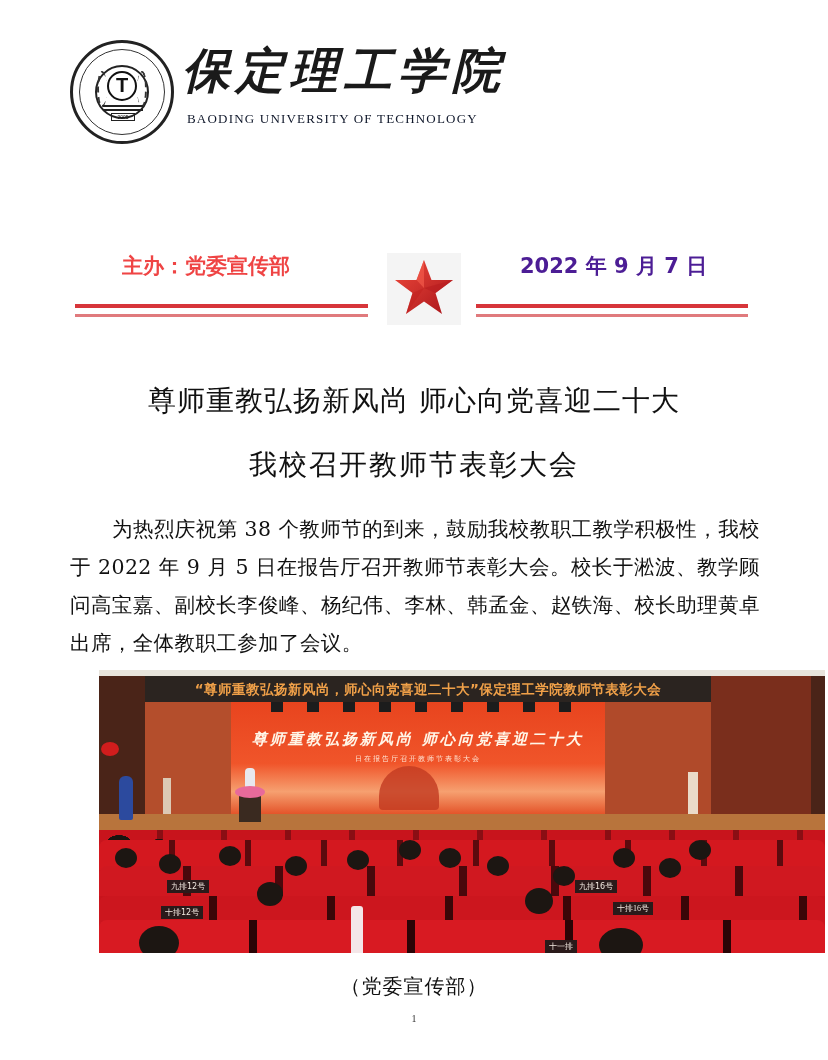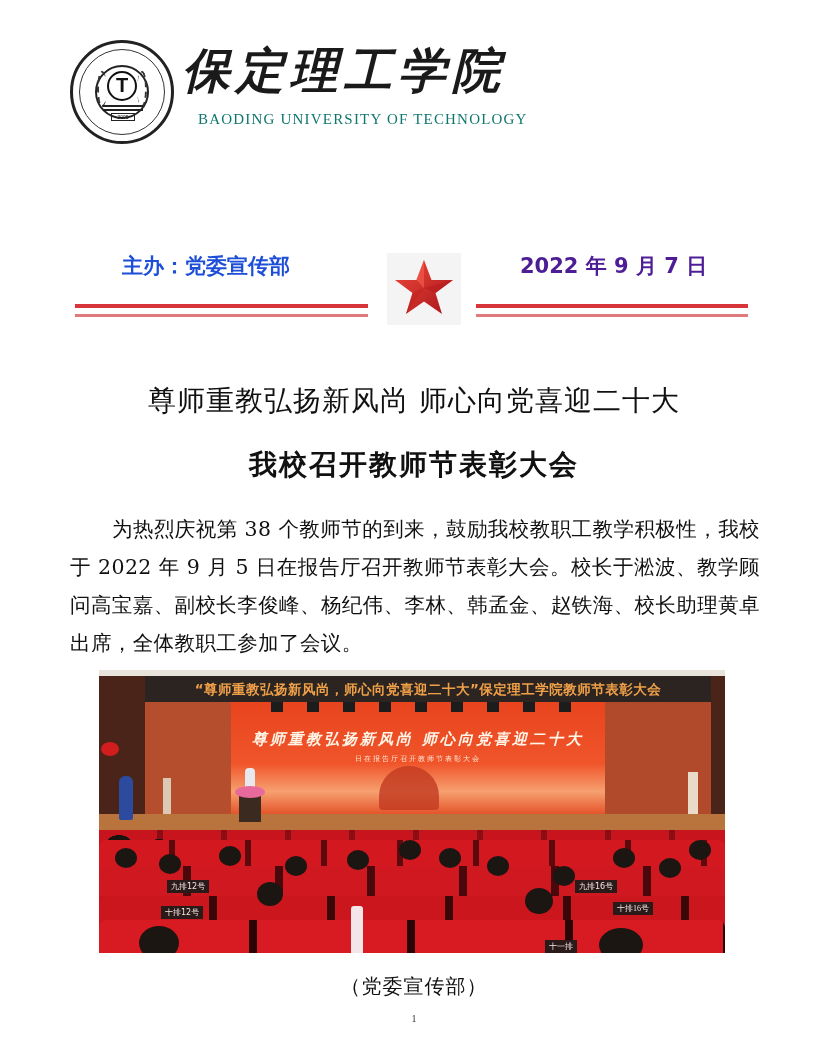--- a/index.html
+++ b/index.html
@@ -39,29 +39,29 @@
     border: 2px dashed #333; border-radius: 50%;
   }
   .logo-seal .wheat-l { left: 24px; border-right: none; }
   .logo-seal .wheat-r { right: 24px; border-left: none; }
   .logo-cn {
     position: absolute; left: 182px; top: 40px; width: 312px; height: 60px;
     font-family: "DejaVu Serif", serif; font-size: 48px; letter-spacing: 6px;
     font-style: italic; font-weight: bold; color: #1a1a1a; line-height: 60px; white-space: nowrap;
   }
   .logo-en {
-    position: absolute; left: 198px; top: 111px;
-    font-family: "Liberation Serif", serif; font-size: 15px; letter-spacing: 1.2px;
-    color: #0f766e; white-space: nowrap;
+    position: absolute; left: 187px; top: 111px;
+    font-family: "Liberation Serif", serif; font-size: 13px; letter-spacing: 1.2px;
+    color: #0f172a; white-space: nowrap;
   }
 
   
   .host {
     position: absolute; left: 122px; top: 252px;
-    font-size: 21px; font-weight: bold; font-family: "DejaVu Sans", sans-serif; color: #1d4ed8;
+    font-size: 21px; font-weight: bold; font-family: "DejaVu Sans", sans-serif; color: #ef4444;
   }
   .date {
     position: absolute; left: 520px; top: 252px;
     font-size: 21px; font-weight: bold; font-family: "DejaVu Sans", sans-serif; color: #4c1d95;
   }
   .rule { position: absolute; height: 4px; background: #d7353a; }
   .rule.thin { height: 3px; background: #e07a7d; }
   .rule.l1 { left: 75px; top: 304px; width: 293px; }
   .rule.l2 { left: 75px; top: 314px; width: 293px; }
   .rule.r1 { left: 476px; top: 304px; width: 272px; }
@@ -84,21 +84,21 @@
 
   
   .para {
     position: absolute; left: 70px; top: 510px; width: 690px;
     font-size: 20.5px; line-height: 38px; text-indent: 42px; color: #111;
     text-align: justify; font-family: "DejaVu Serif", serif; letter-spacing: 0.4px;
   }
 
   
   .photo {
-    position: absolute; left: 99px; top: 670px; width: 626px; height: 283px;
+    position: absolute; left: 99px; top: 670px; width: 726px; height: 283px;
     overflow: hidden; background: #7a2e1c; padding-left: 26px;
   }
   .photo .ceiling { position: absolute; left: 0; top: 0; width: 100%; height: 6px; background: #e8e4dc; }
   .photo .banner {
     position: absolute; left: 46px; top: 6px; width: 566px; height: 26px;
     background: #2b2420; color: #f0a048; font-size: 13.5px; font-weight: bold;
     line-height: 26px; text-align: center; white-space: nowrap; font-family: "DejaVu Sans", sans-serif;
     letter-spacing: 0.5px;
   }
   .photo .wall-l { position: absolute; left: 0; top: 6px; width: 46px; height: 140px; background: #4a2418; }
@@ -195,21 +195,21 @@
     <polygon points="32,4 39.5,24 61,24 43.5,37 50,58 32,45.5 14,58 20.5,37 3,24 24.5,24" fill="url(#sg)"></polygon>
     <polygon points="32,4 32,32 24.5,24" fill="#f25a4a" opacity="0.7"></polygon>
     <polygon points="61,24 32,32 43.5,37" fill="#b81c20" opacity="0.6"></polygon>
     <polygon points="14,58 32,32 20.5,37" fill="#c0201e" opacity="0.5"></polygon>
   </svg>
 </div>
 <div class="rule r1"></div>
 <div class="rule thin r2"></div>
 
 <h1 class="title1" style="font-weight:normal;">尊师重教弘扬新风尚  师心向党喜迎二十大</h1>
-<h2 class="title2" style="font-weight:bold;text-align:center;">我校召开教师节表彰大会</h2>
+<h2 class="title2" style="font-weight:normal;text-align:center;">我校召开教师节表彰大会</h2>
 
 <p class="para">为热烈庆祝第 38 个教师节的到来，鼓励我校教职工教学积极性，我校于 2022 年 9 月 5 日在报告厅召开教师节表彰大会。校长于淞波、教学顾问高宝嘉、副校长李俊峰、杨纪伟、李林、韩孟金、赵铁海、校长助理黄卓出席，全体教职工参加了会议。</p>
 
 <div class="photo">
   <div class="ceiling"></div>
   <div class="wall-l"></div>
   <div class="wall-r"></div>
   <div class="panel-l"></div>
   <div class="panel-r"></div>
   <div class="frame-l"></div>

